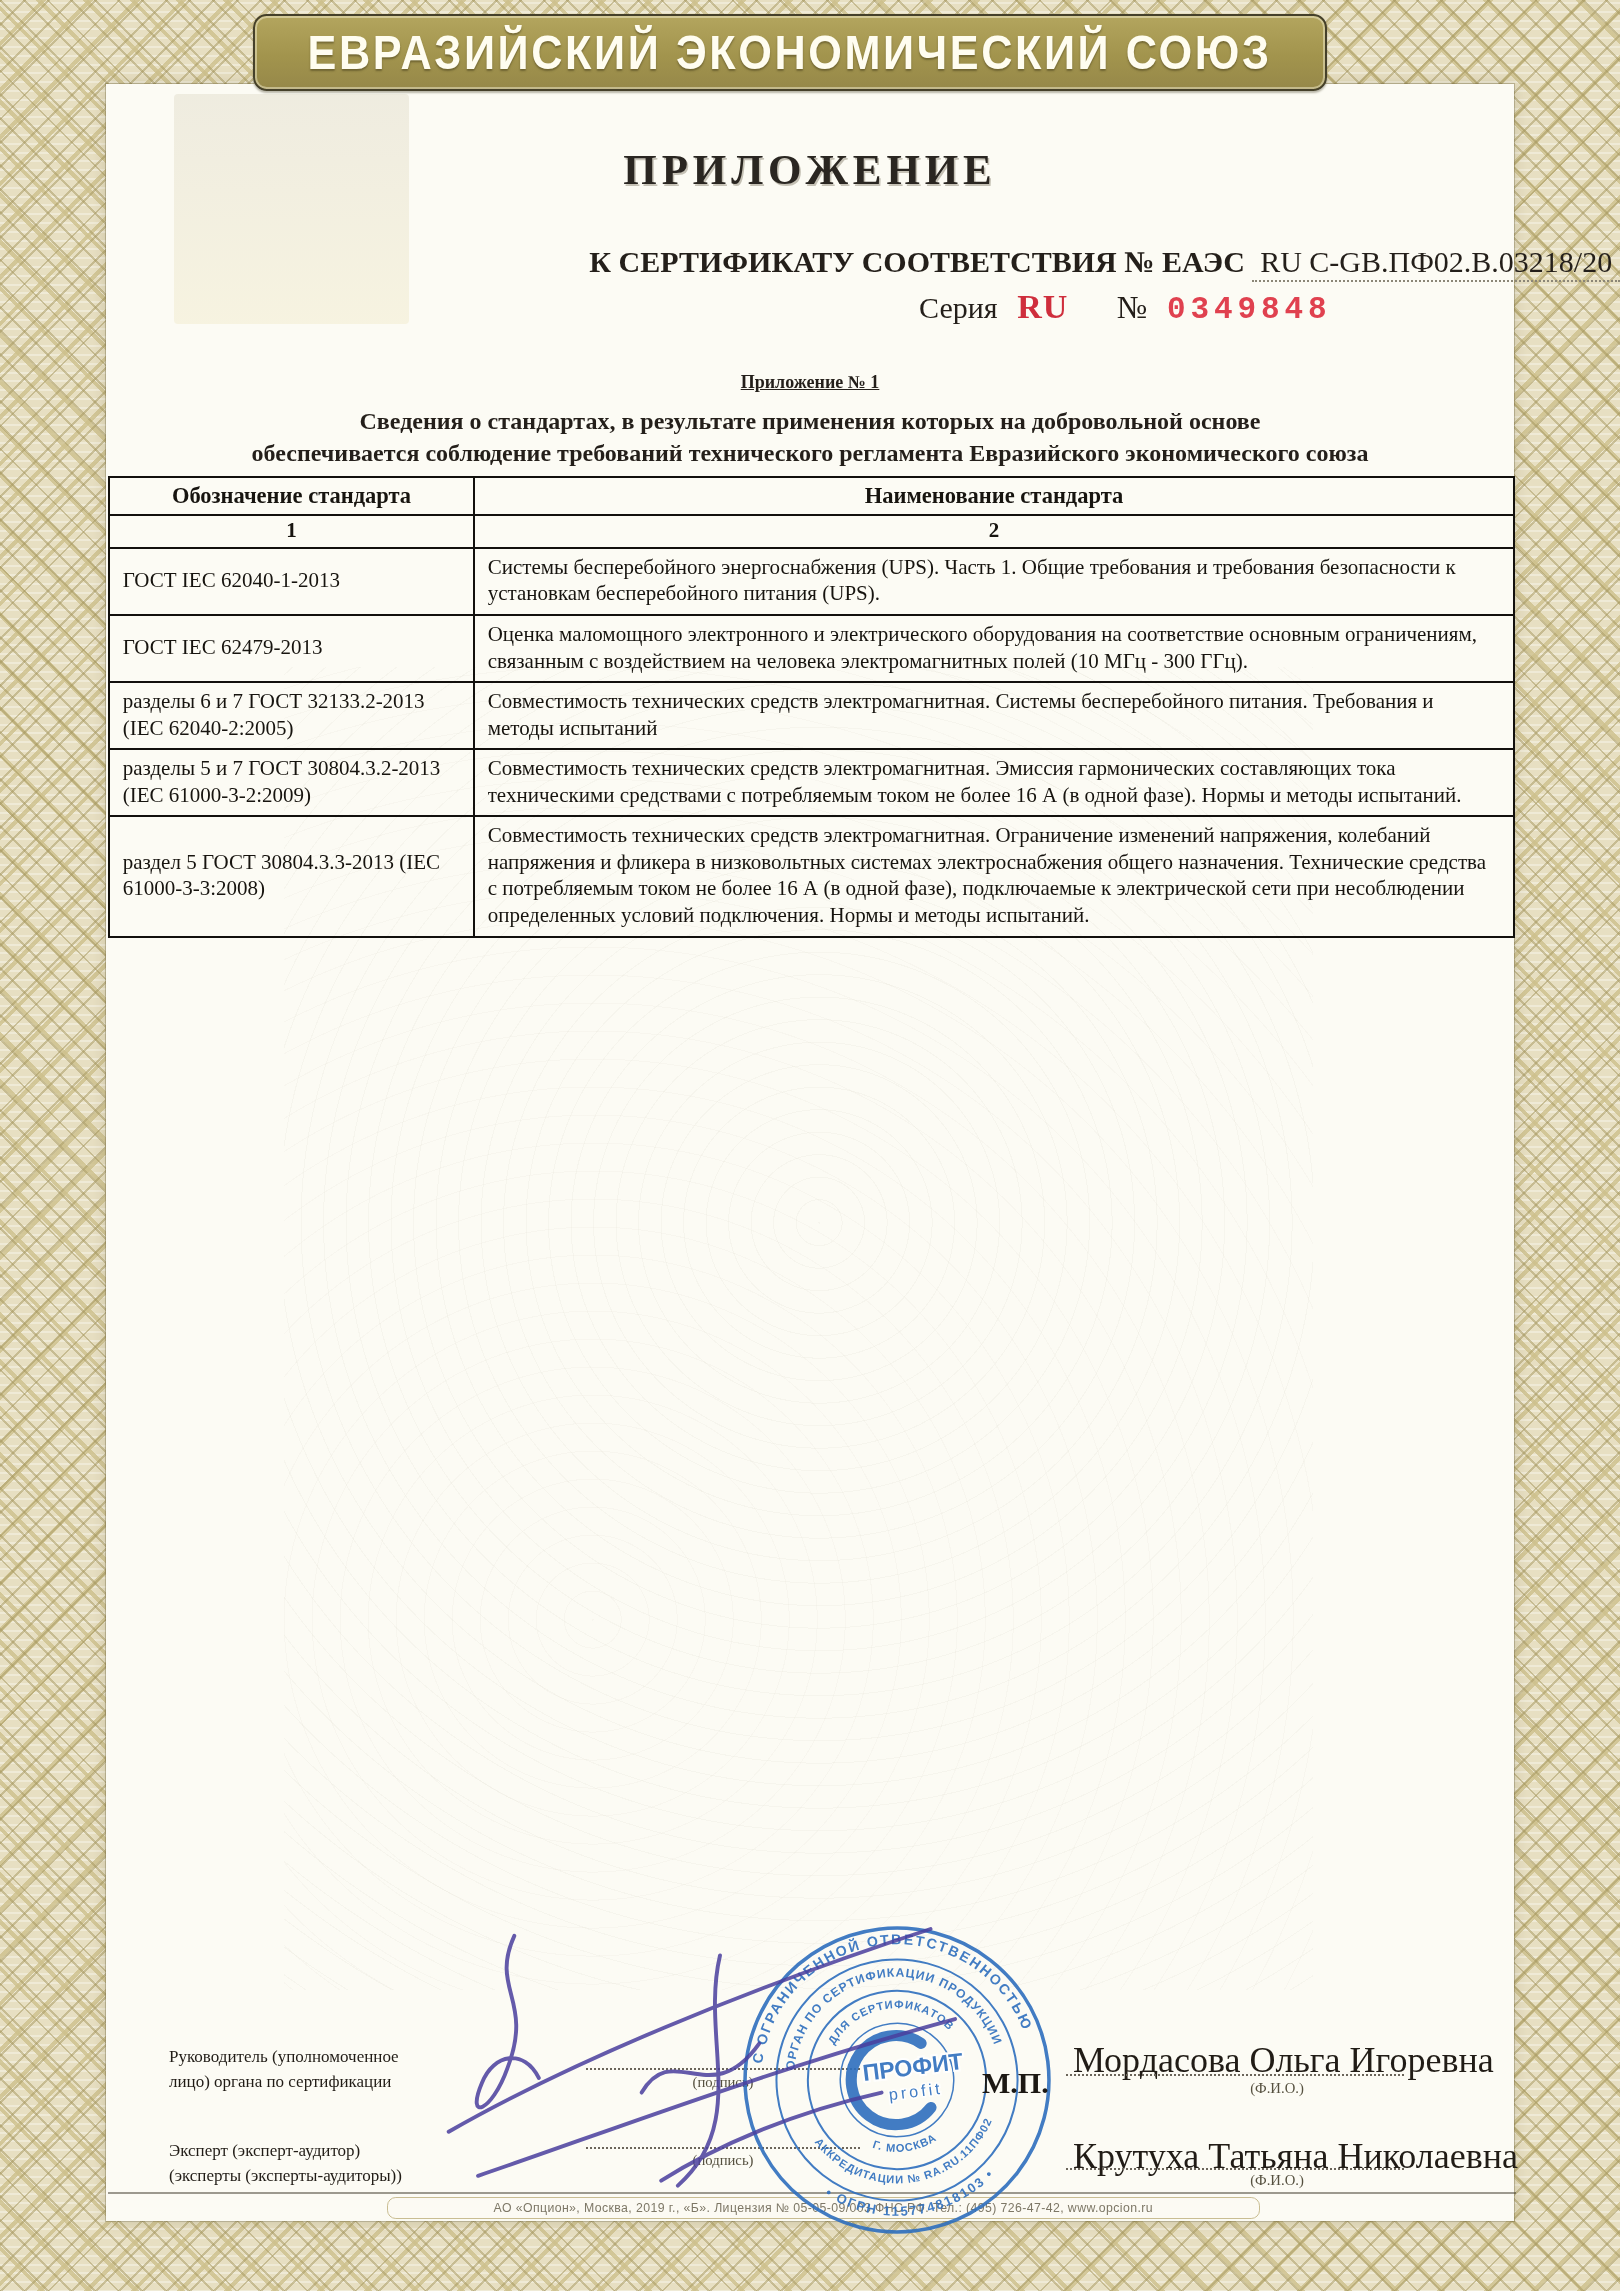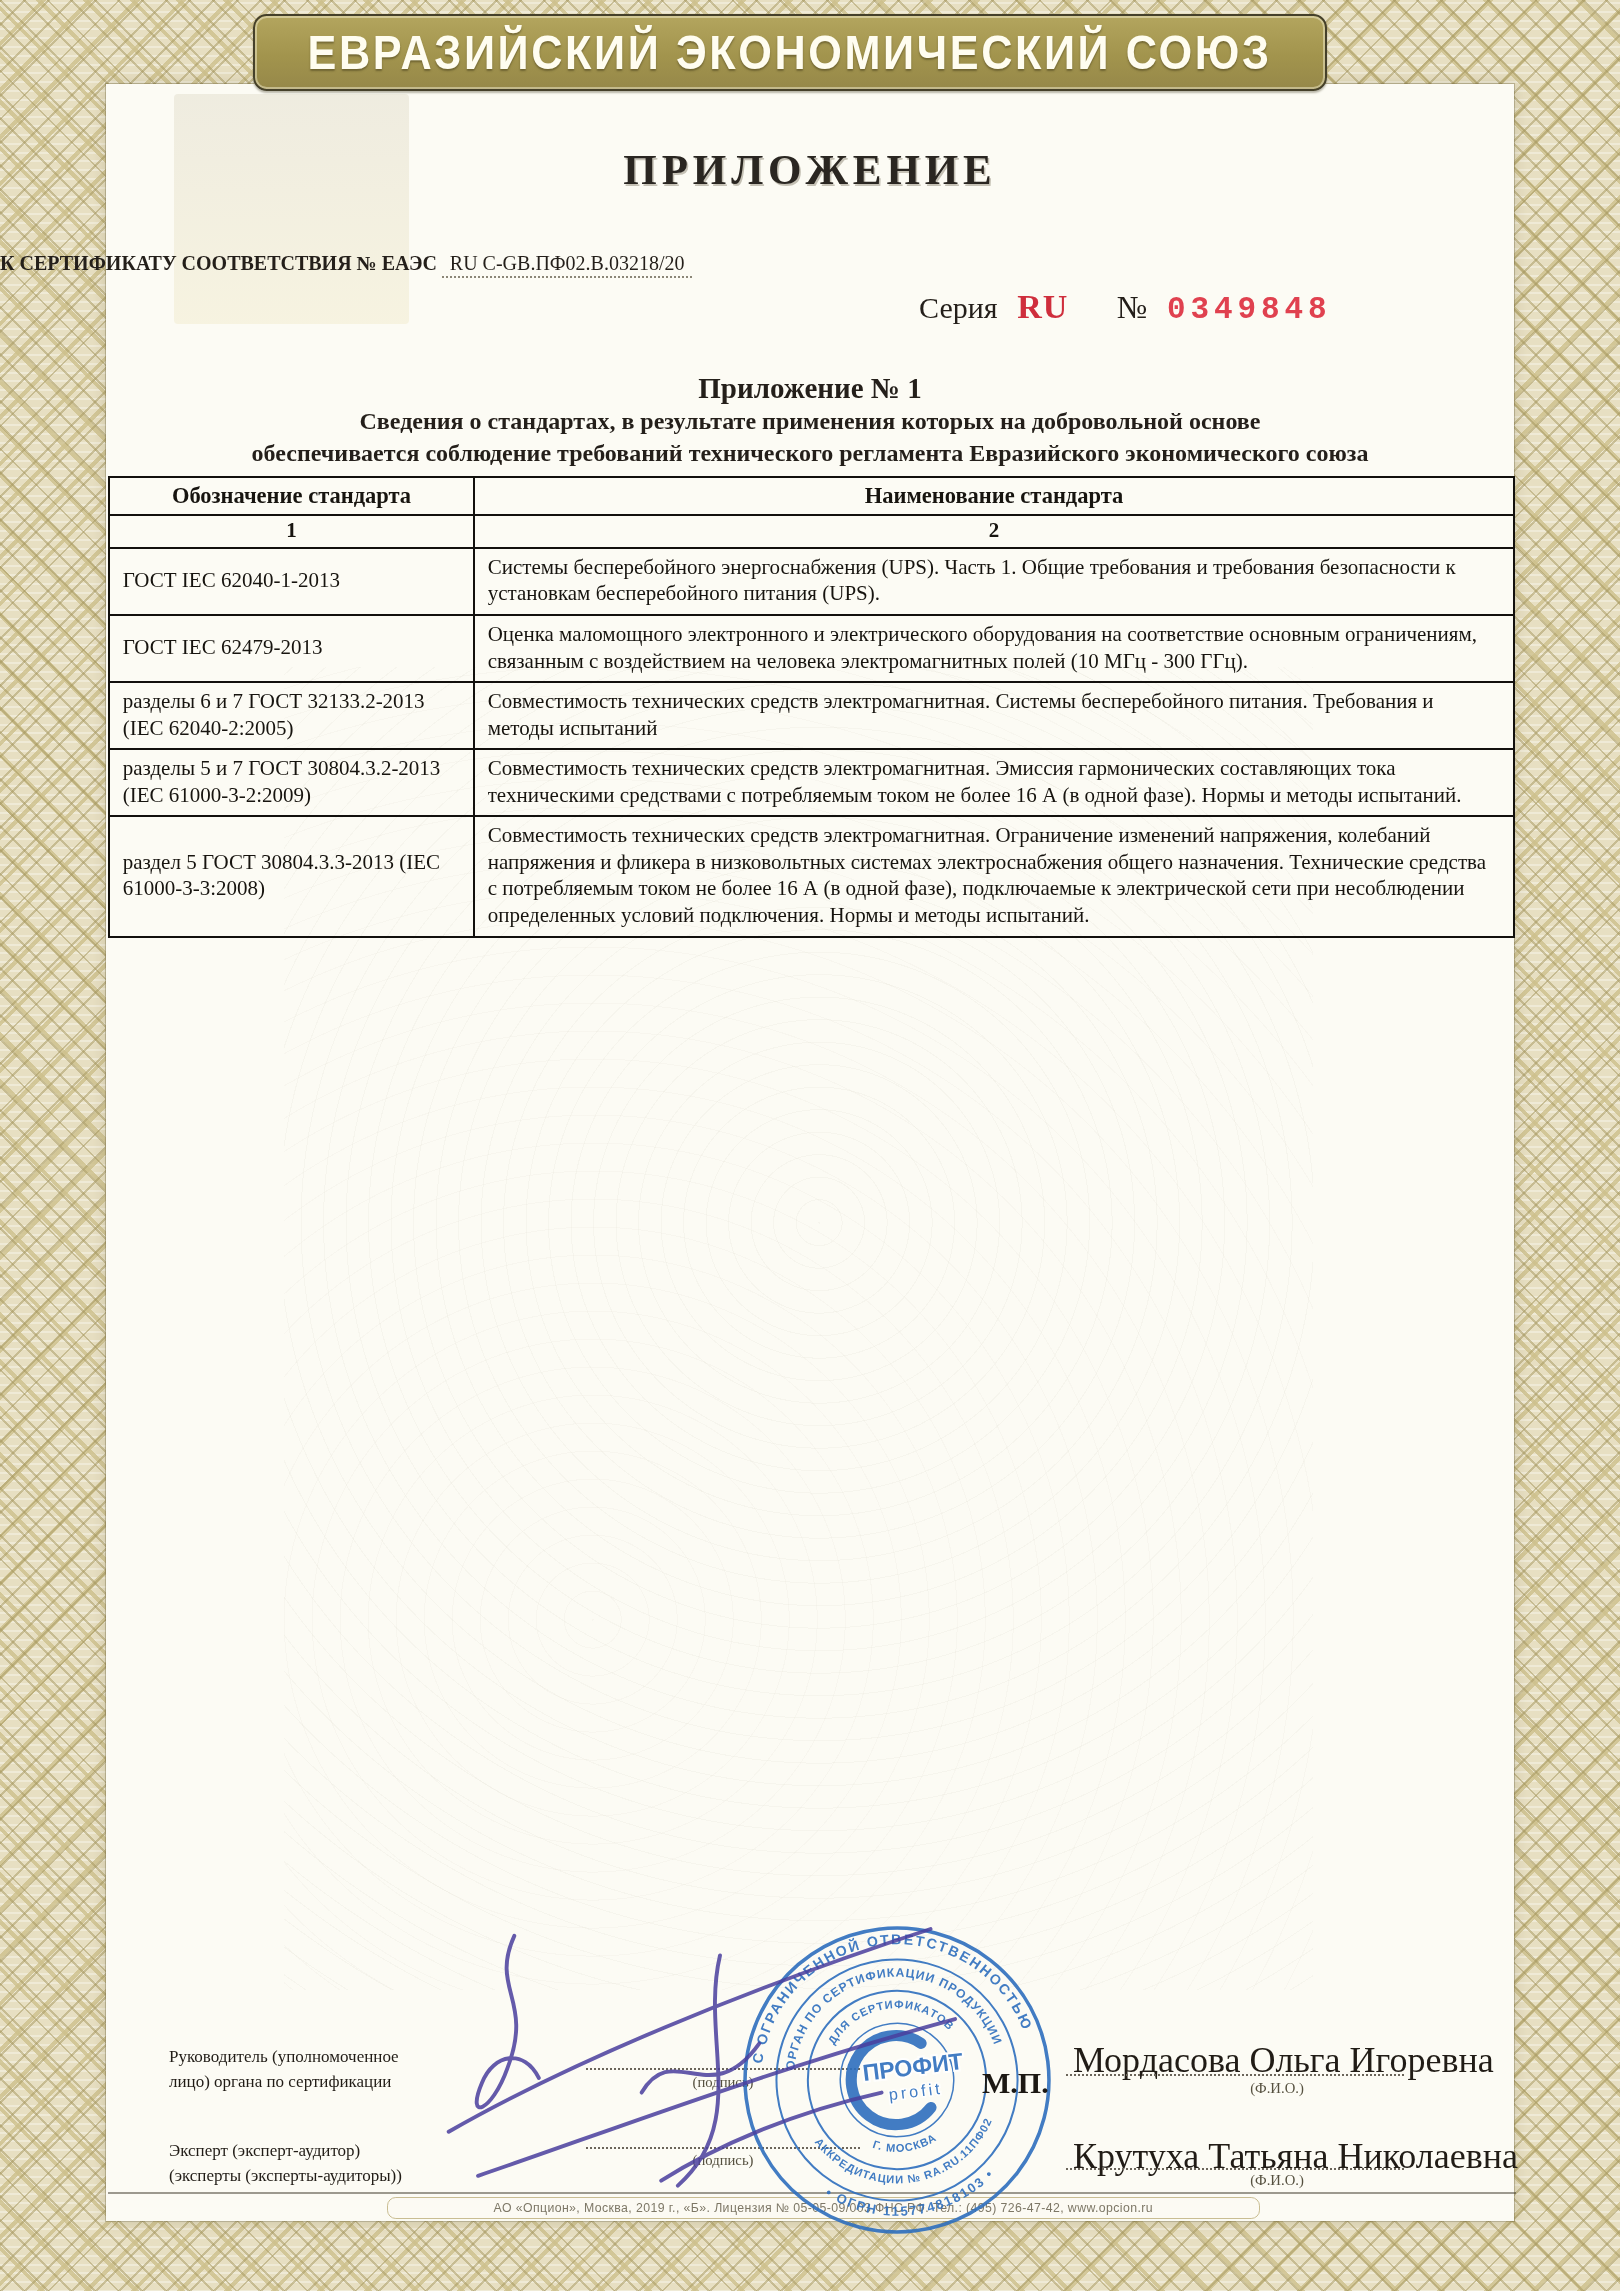--- a/index.html
+++ b/index.html
@@ -32,33 +32,33 @@
     box-shadow:inset 0 0 0 2px rgba(250,247,220,.45), 0 2px 2px rgba(60,55,30,.35);
     display:flex;align-items:center;justify-content:center;}
   .banner-text{font-family:"Liberation Sans",sans-serif;font-weight:bold;font-size:48px;
     color:#fffdf0;letter-spacing:2.9px;white-space:nowrap;transform:scaleX(.9);
     text-shadow:0 2px 2px rgba(75,66,30,.55);}
 
   .doc-title{position:absolute;left:0;top:145px;width:100%;z-index:3;text-align:center;
     font-size:43px;font-weight:bold;letter-spacing:4.9px;color:#2a2621;
     text-shadow:1.5px 1.5px 0 rgba(95,85,62,.35);}
 
-  .cert-line{position:absolute;left:0;top:252px;width:100%;z-index:3;text-align:left;
-    font-size:20px;font-weight:bold;white-space:nowrap;}
+  .cert-line{position:absolute;left:0;top:245px;width:100%;z-index:3;text-align:right;
+    font-size:30px;font-weight:bold;white-space:nowrap;}
   .cert-num{font-weight:normal;border-bottom:2px dotted #8b8677;padding:0 7.8px 2px;}
 
   .series-line{position:absolute;left:919px;top:288px;z-index:3;display:flex;
     align-items:baseline;gap:19.6px;font-size:30px;white-space:nowrap;}
   .series-value{color:#cf2e3c;font-weight:bold;font-size:34px;letter-spacing:1px;}
   .no-sign{font-size:32px;margin-left:29px;}
   .serial-number{color:#e0414f;font-weight:bold;font-size:31px;letter-spacing:4.9px;
     font-family:"Liberation Mono",monospace;}
 
   .annex-title{position:absolute;left:0;top:372px;width:100%;z-index:3;text-align:center;
-    font-size:29px;font-weight:bold;}
+    font-size:18px;font-weight:bold;text-decoration:underline;}
   .annex-desc{position:absolute;left:0;width:100%;z-index:3;text-align:center;
     font-size:24px;font-weight:bold;}
   .annex-desc.l1{top:408px;} .annex-desc.l2{top:440px;}
 
   table.standards{position:absolute;left:108px;top:476px;width:1407px;z-index:3;
     border-collapse:collapse;table-layout:fixed;font-size:21px;line-height:1.27;color:#17140f;}
   table.standards col.c1{width:365px;}
   table.standards th, table.standards td{border:2px solid #12100d;padding:4.9px 12.7px 6.9px;}
   table.standards th{font-size:22.5px;font-weight:bold;text-align:center;padding:3.9px 7.8px;}
   tr.numrow td{font-weight:bold;text-align:center;padding:1px 7.8px 2.9px;border-bottom:2.9px solid #12100d;}

